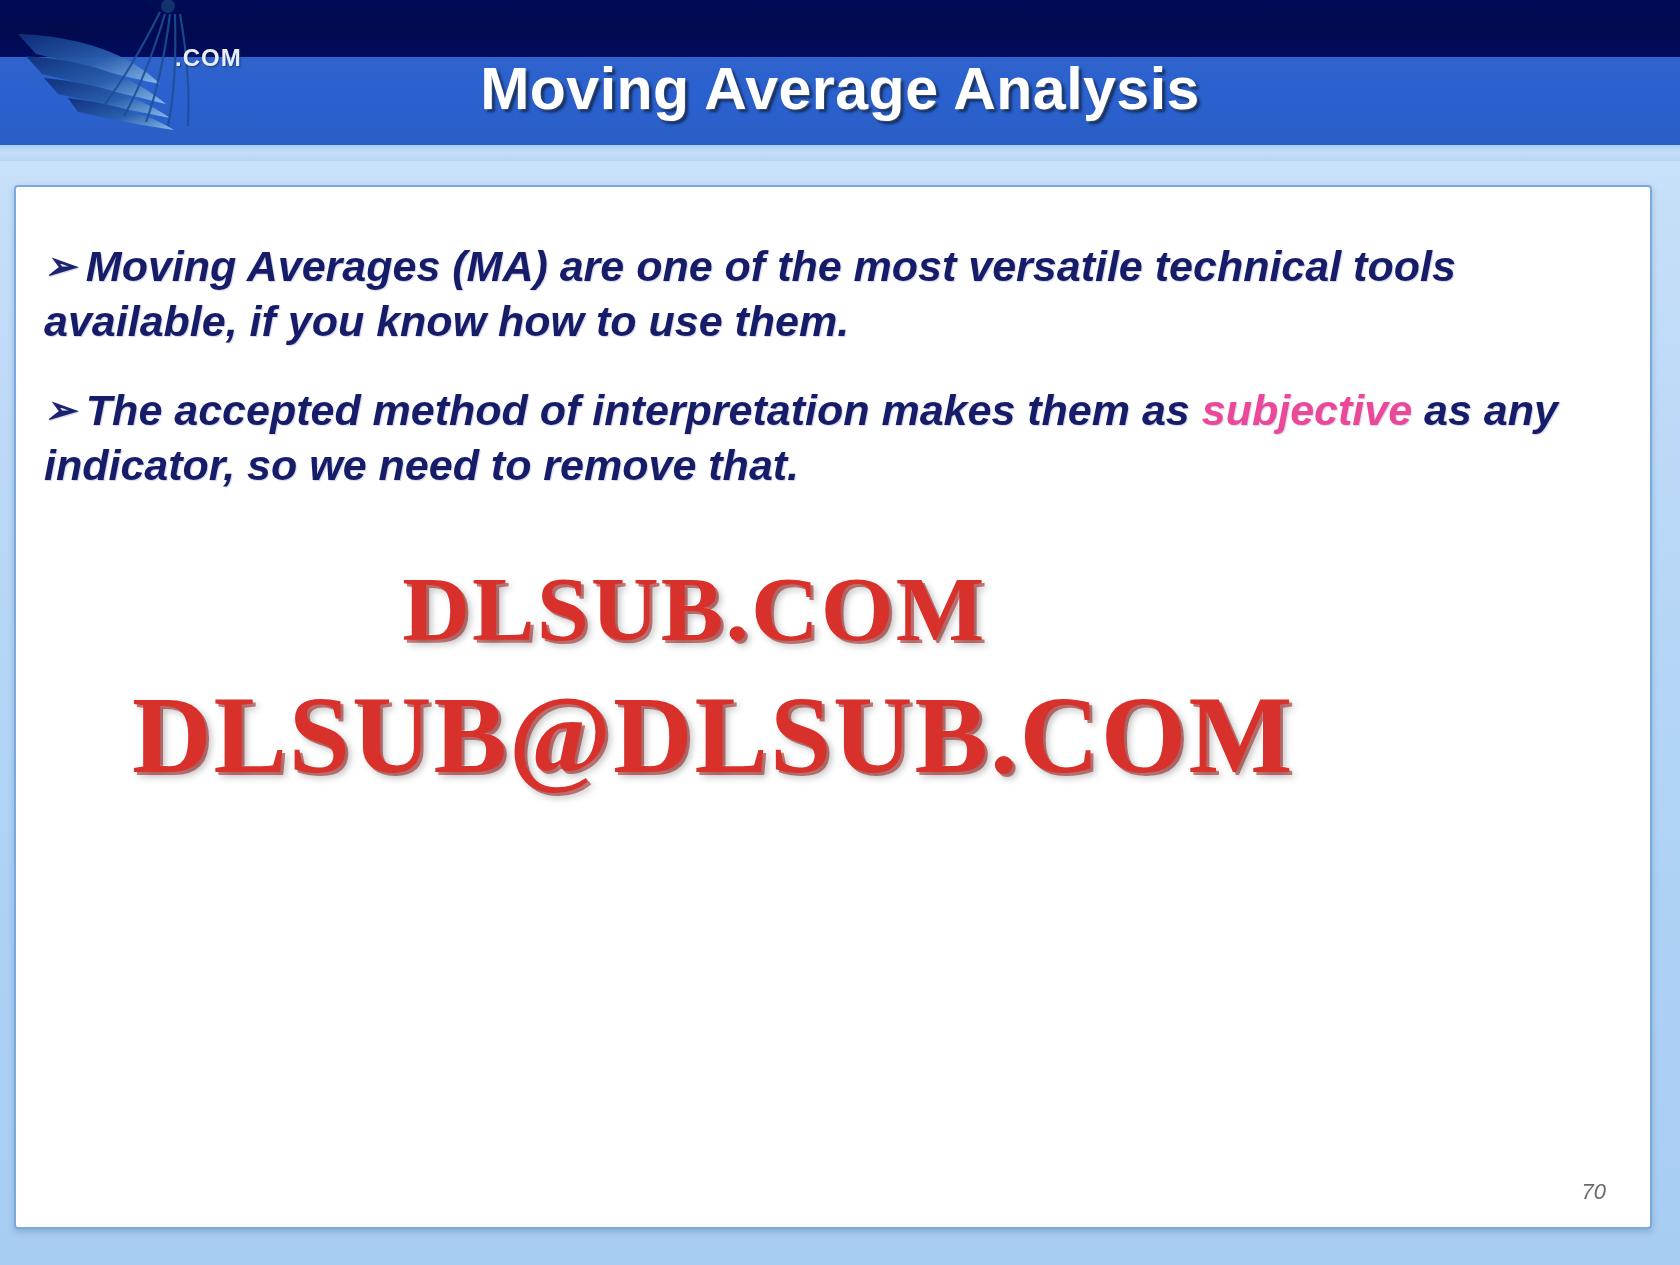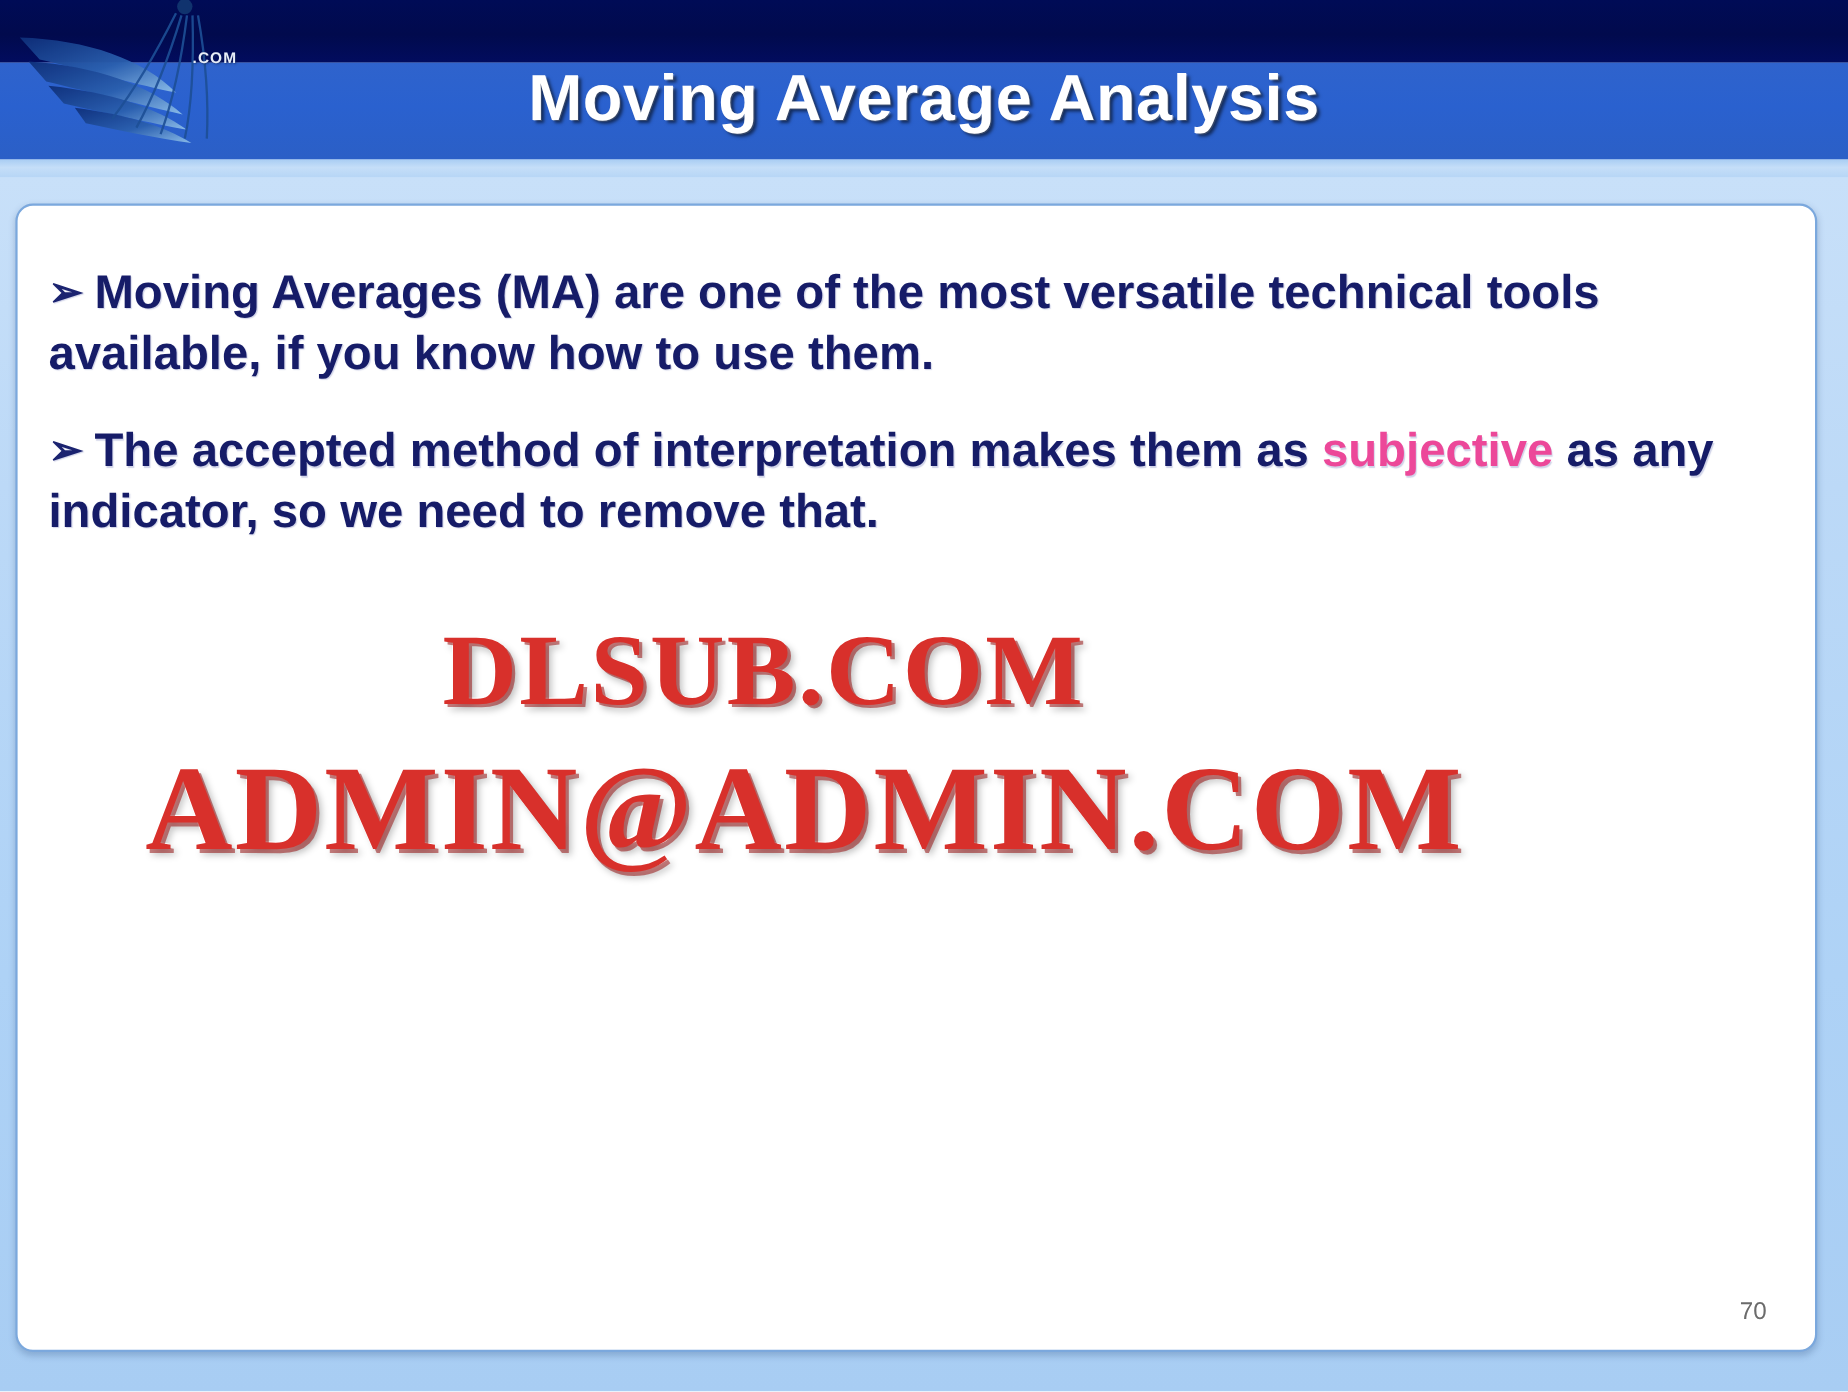--- a/index.html
+++ b/index.html
@@ -77,39 +77,40 @@
     font-style: italic;
     color: #0a0a0a;
     letter-spacing: -1px;
     font-family: "Liberation Sans", sans-serif;
     text-shadow: 1px 1px 0 rgba(255,255,255,0.5);
   }
   .logo-com {
     position: absolute;
     left: 165px;
     top: 46px;
-    font-size: 14px;
+    font-size: 24px;
     font-weight: bold;
     color: #e8eef7;
     letter-spacing: 1px;
     text-shadow: 1px 1px 2px rgba(20,40,90,0.7);
   }
 
   
   .card {
     position: absolute;
     left: 14px;
     top: 185px;
     width: 1634px;
     height: 1040px;
     background: #ffffff;
     border: 2px solid #7ba8dd;
-    border-radius: 16px;
+    border-radius: 4px;
     box-shadow: 0 3px 6px rgba(40,70,120,0.25);
     overflow: hidden;
+    font-style: italic;
   }
 
   .bullets {
     position: absolute;
     left: 28px;
     top: 52px;
     width: 1580px;
   }
 
   .bullet {
@@ -222,15 +223,15 @@
 
 
 
 
     </div>
 
     <div class="page-number">70</div>
   </div>
 
   <div class="watermark watermark-1">DLSUB.COM</div>
-  <div class="watermark watermark-2">ADMIN@ADMIN.COM</div>
+  <div class="watermark watermark-2">DLSUB@DLSUB.COM</div>
 
 </div>
 
 </body></html>

